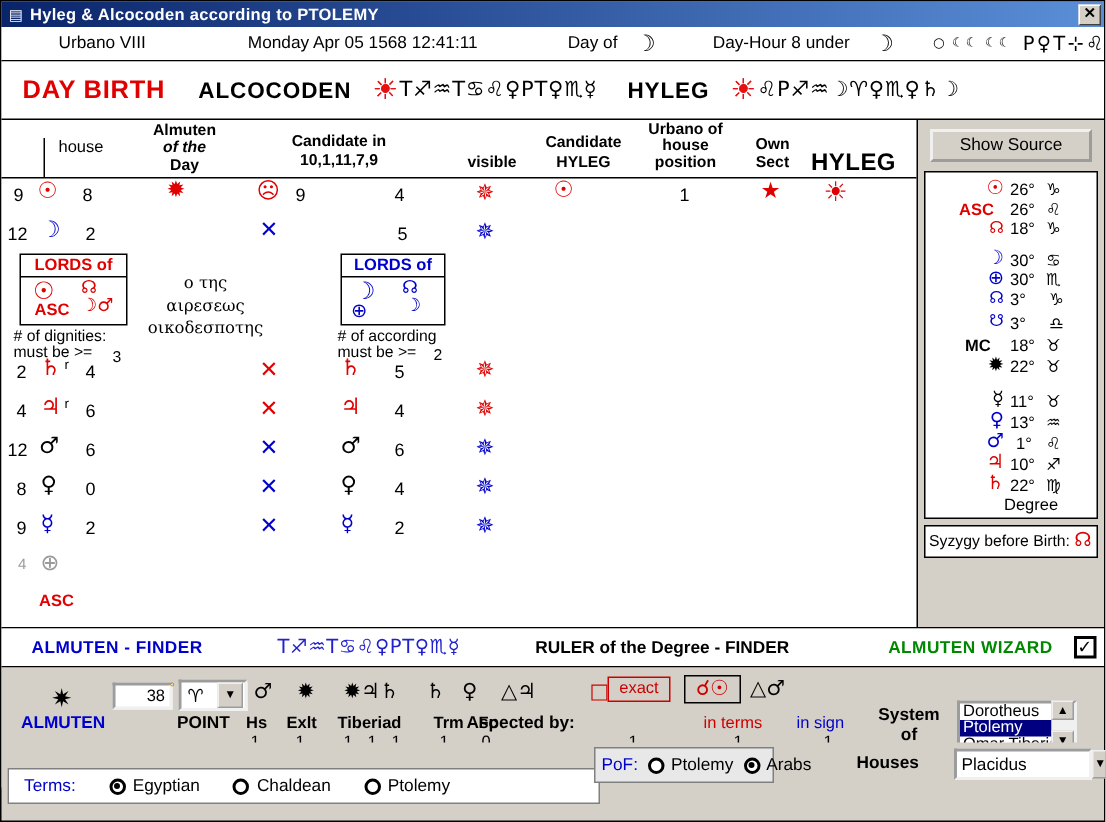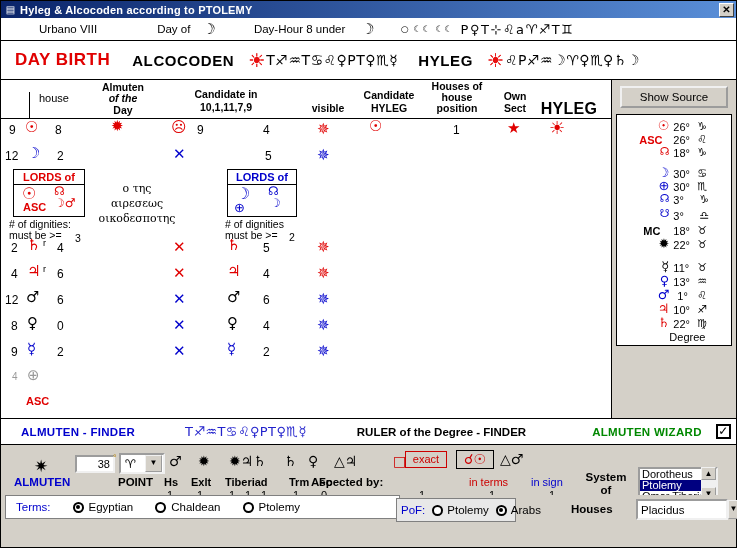--- a/index.html
+++ b/index.html
@@ -199,21 +199,21 @@
     background:#d4d0c8;box-sizing:border-box;
   }
   .sysscroll .sbtn{
     height:13px;background:#d4d0c8;border:1px outset #f0f0f0;
     font-size:8px;text-align:center;line-height:11px;box-sizing:border-box;cursor:pointer;
   }
 
   
   .bottombar{position:relative;height:30px;background:#d4d0c8;}
   .termsbox{
-    position:absolute;left:4px;top:0;width:395px;height:24px;background:#fff;
+    position:absolute;left:4px;top:17px;width:395px;height:24px;background:#fff;
     border:1px solid #808080;box-sizing:border-box;display:flex;align-items:center;
   }
   .termslbl{margin-left:10px;color:#0000cc;font-size:11.5px;}
   .radio{
     width:11px;height:11px;border:2px solid #000;border-radius:50%;
     box-sizing:border-box;background:#fff;display:inline-block;position:relative;cursor:pointer;
   }
   .radio.on::after{
     content:"";position:absolute;left:1.5px;top:1.5px;width:4px;height:4px;
     background:#000;border-radius:50%;
@@ -243,20 +243,21 @@
 <div class="app">
 
   <div class="titlebar">
     <span class="tb-icon">▤</span>
     <span class="tb-text">Hyleg  &amp;  Alcocoden  according to PTOLEMY</span>
     <span class="tb-close">✕</span>
   </div>
 
   <div class="infostrip">
     <span class="is-owner">Urbano VIII</span>
+    <span class="is-date">Monday  Apr 05 1568 12:41:11</span>
     <span class="is-dayof">Day of</span>
     <span class="is-moon1 gl">☽</span>
     <span class="is-dayhour">Day-Hour 8 under</span>
     <span class="is-moon2 gl">☽</span>
     <span class="is-glyphs-small gl">○ ☾☾ ☾☾</span>
     <span class="is-glyphs-big gl">P♀T⊹♌a♈♐T♊</span>
   </div>
 
   <div class="banner">
     <span class="bn-daybirth">DAY BIRTH</span>
@@ -281,21 +282,21 @@
         <div class="hc" style="left:80px;width:84px;bottom:2px;">Day</div>
 
         <div class="hc" style="left:160px;width:130px;bottom:18px;">Candidate  in</div>
         <div class="hc" style="left:160px;width:130px;bottom:5px;">10,1,11,7,9</div>
 
         <div class="hc" style="left:292px;width:70px;bottom:4px;">visible</div>
 
         <div class="hc" style="left:340px;width:96px;bottom:17px;">Candidate</div>
         <div class="hc" style="left:340px;width:96px;bottom:4px;">HYLEG</div>
 
-        <div class="hc" style="left:420px;width:72px;bottom:26px;">Houses of</div>
+        <div class="hc" style="left:420px;width:72px;bottom:26px;">Urbano of</div>
         <div class="hc" style="left:420px;width:72px;bottom:15px;">house</div>
         <div class="hc" style="left:420px;width:72px;bottom:4px;">position</div>
 
         <div class="hc" style="left:490px;width:48px;bottom:16px;">Own</div>
         <div class="hc" style="left:490px;width:48px;bottom:4px;">Sect</div>
 
         <div class="hc hyleg-big" style="left:528px;width:80px;">HYLEG</div>
       </div>
 
       <div class="gbody">
@@ -339,21 +340,21 @@
 
         <div class="lordsbox" style="left:226px;top:50px;width:70px;height:48px;">
           <div class="lb-title blue">LORDS of</div>
           <div class="lb-body">
             <span class="lb-g blue" style="left:8px;top:1px;font-size:16px;">☽</span>
             <span class="lb-g blue" style="left:6px;top:16px;font-size:13px;">⊕</span>
             <span class="lb-g blue" style="left:40px;top:0px;font-size:12px;">☊</span>
             <span class="lb-g blue" style="left:42px;top:12px;font-size:12px;">☽</span>
           </div>
         </div>
-        <div class="dignote" style="left:224px;top:100px;"># of dignities</div>
+        <div class="dignote" style="left:224px;top:100px;"># of according</div>
         <div class="dignote" style="left:224px;top:111px;">must be &gt;=</div>
         <div class="dignum" style="left:288px;top:112px;">2</div>
 
         <div class="cell num" style="left:10px;top:122px;">2</div>
         <div class="cell bigglyph gl red" style="left:26px;top:119px;">♄</div>
         <div class="cell" style="left:42px;top:119px;font-size:9px;">r</div>
         <div class="cell num" style="left:56px;top:122px;">4</div>
         <div class="cell bigglyph red" style="left:172px;top:120px;">✕</div>
         <div class="cell bigglyph gl red" style="left:226px;top:119px;">♄</div>
         <div class="cell num" style="left:262px;top:122px;">5</div>
@@ -458,20 +459,24 @@
           <span class="dg-val gl" style="top:188px;left:80px;">♐</span>
 
           <span class="dg-sym red" style="top:201px;right:62px;">♄</span>
           <span class="dg-val" style="top:203px;">22°</span>
           <span class="dg-val gl" style="top:202px;left:80px;">♍</span>
 
           <span class="degword" style="top:216px;left:52px;">Degree</span>
         </div>
       </div>
 
+      <div class="syzbox">
+        <span>Syzygy before Birth:</span>
+        <span class="syz-g">☊</span>
+      </div>
     </div>
   </div>
 
   <div class="finderstrip">
     <span class="fs-almuten">ALMUTEN - FINDER</span>
     <span class="fs-glyphs gl">T♐♒T♋♌♀PT♀♏☿</span>
     <span class="fs-ruler">RULER of the Degree - FINDER</span>
     <span class="fs-wizard">ALMUTEN WIZARD</span>
     <span class="fs-check">✓</span>
   </div>

